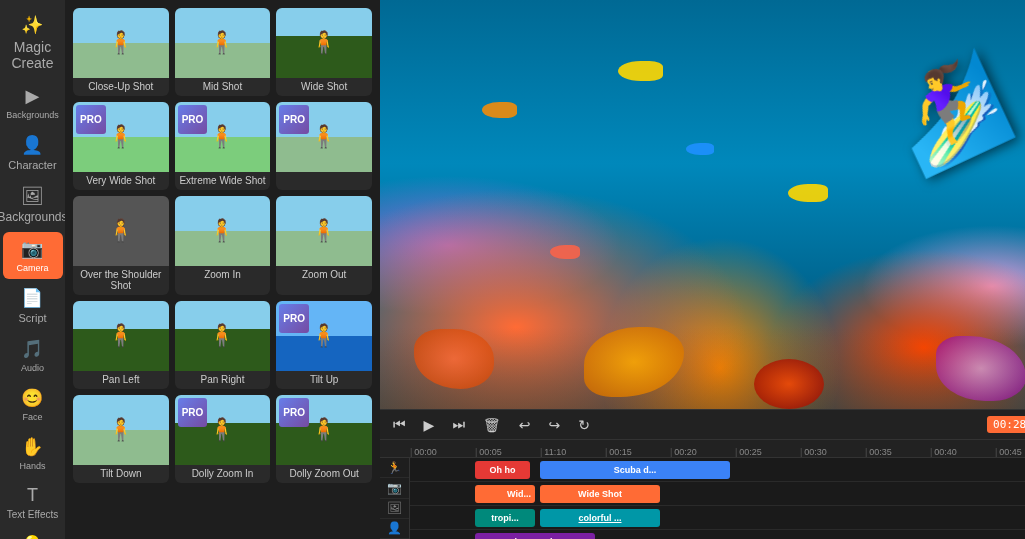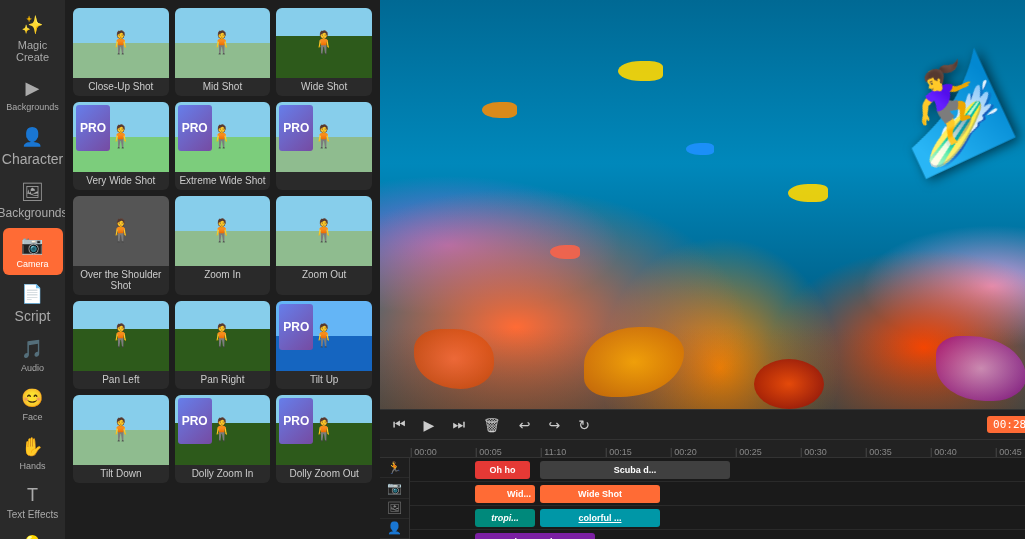--- a/index.html
+++ b/index.html
@@ -65,22 +65,22 @@
       display: flex;
       align-items: center;
       justify-content: center;
     }
     .camera-thumb .pro-badge {
       position: absolute;
       top: 3px;
       left: 3px;
       background: linear-gradient(135deg, #667eea, #764ba2);
       color: white;
-      font-size: 12px;
-      padding: 16px 4px;
+      font-size: 10px;
+      padding: 9px 4px;
       border-radius: 3px;
       font-weight: bold;
     }
     .camera-label {
       font-size: 10px;
       color: #ccc;
       text-align: center;
       padding: 3px 2px 4px;
       width: 100%;
     }
@@ -226,52 +226,52 @@
       color: white;
       font-weight: bold;
       cursor: pointer;
       overflow: hidden;
       white-space: nowrap;
       text-overflow: ellipsis;
       padding: 0 4px;
     }
     .clip-red { background: #e53935; }
     .clip-orange { background: #ff6b35; }
-    .clip-blue { background: #404040; }
-    .clip-teal { background: #00897b; font-style: italic; }
+    .clip-blue { background: #3b82f6; }
+    .clip-teal { background: #00897b; }
     .clip-cyan { background: #0097a7; }
     .clip-purple { background: #7b1fa2; }
   </style>
 </head>
 <body>
 
 <div id="sidebar">
 <div class="sidebar-item">
       <span class="sidebar-icon">✨</span>
-      <span style="font-size:11px">Magic Create</span>
+      <span style="font-size:14px">Magic Create</span>
     </div>
     <div class="sidebar-item">
       <span class="sidebar-icon">▶</span>
       <span style="font-size:9px">Backgrounds</span>
     </div>
     <div class="sidebar-item">
       <span class="sidebar-icon">👤</span>
-      <span style="font-size:14px">Character</span>
+      <span style="font-size:11px">Character</span>
     </div>
     <div class="sidebar-item">
       <span class="sidebar-icon">🖼</span>
       <span style="font-size:12px">Backgrounds</span>
     </div>
     <div class="sidebar-item active">
       <span class="sidebar-icon">📷</span>
       <span style="font-size:9px">Camera</span>
     </div>
     <div class="sidebar-item">
       <span class="sidebar-icon">📄</span>
-      <span style="font-size:14px">Script</span>
+      <span style="font-size:11px">Script</span>
     </div>
     <div class="sidebar-item">
       <span class="sidebar-icon">🎵</span>
       <span style="font-size:9px">Audio</span>
     </div>
     <div class="sidebar-item">
       <span class="sidebar-icon">😊</span>
       <span style="font-size:9px">Face</span>
     </div>
     <div class="sidebar-item">

